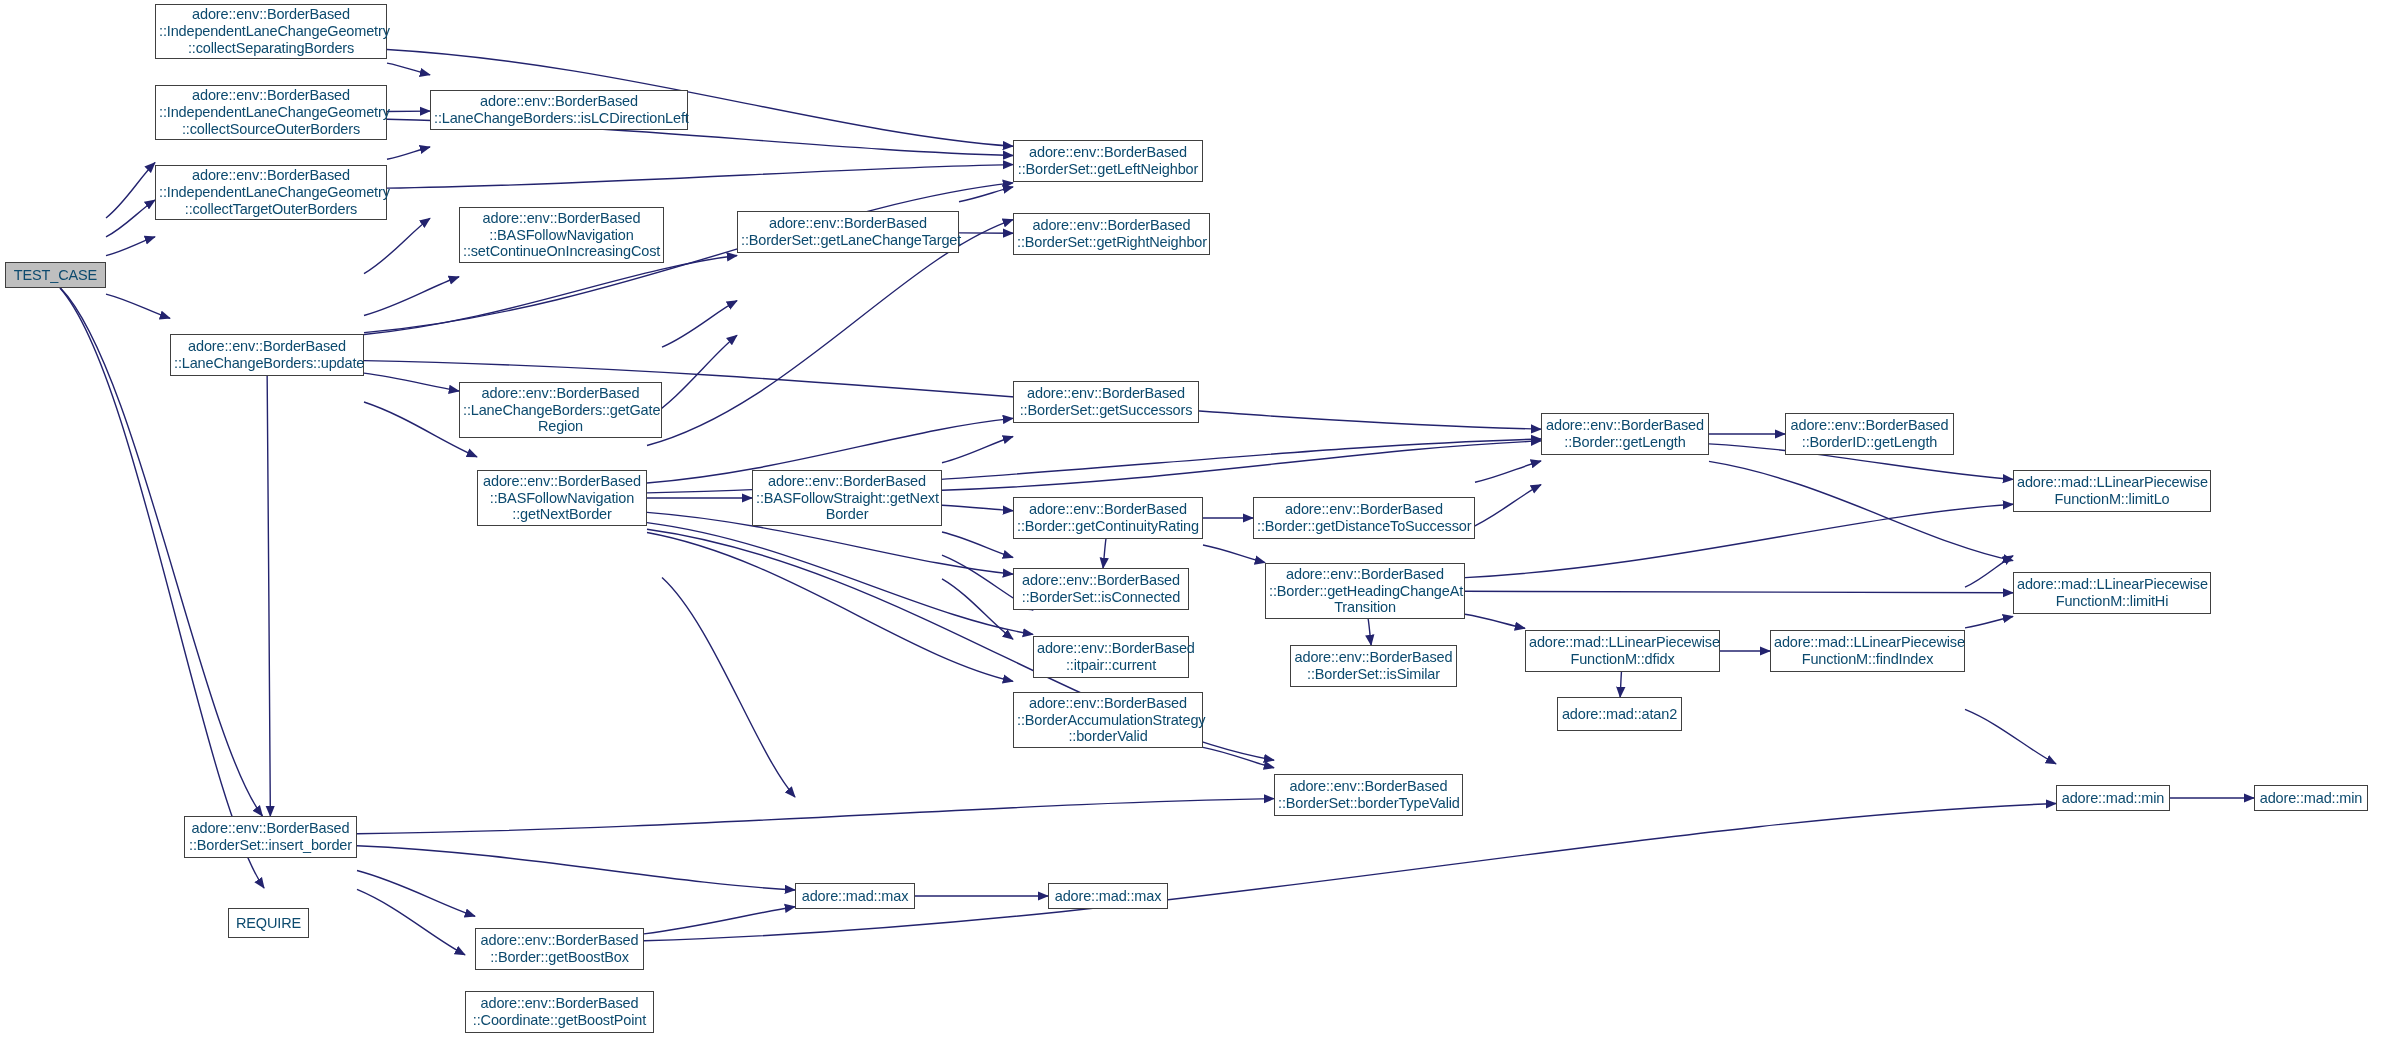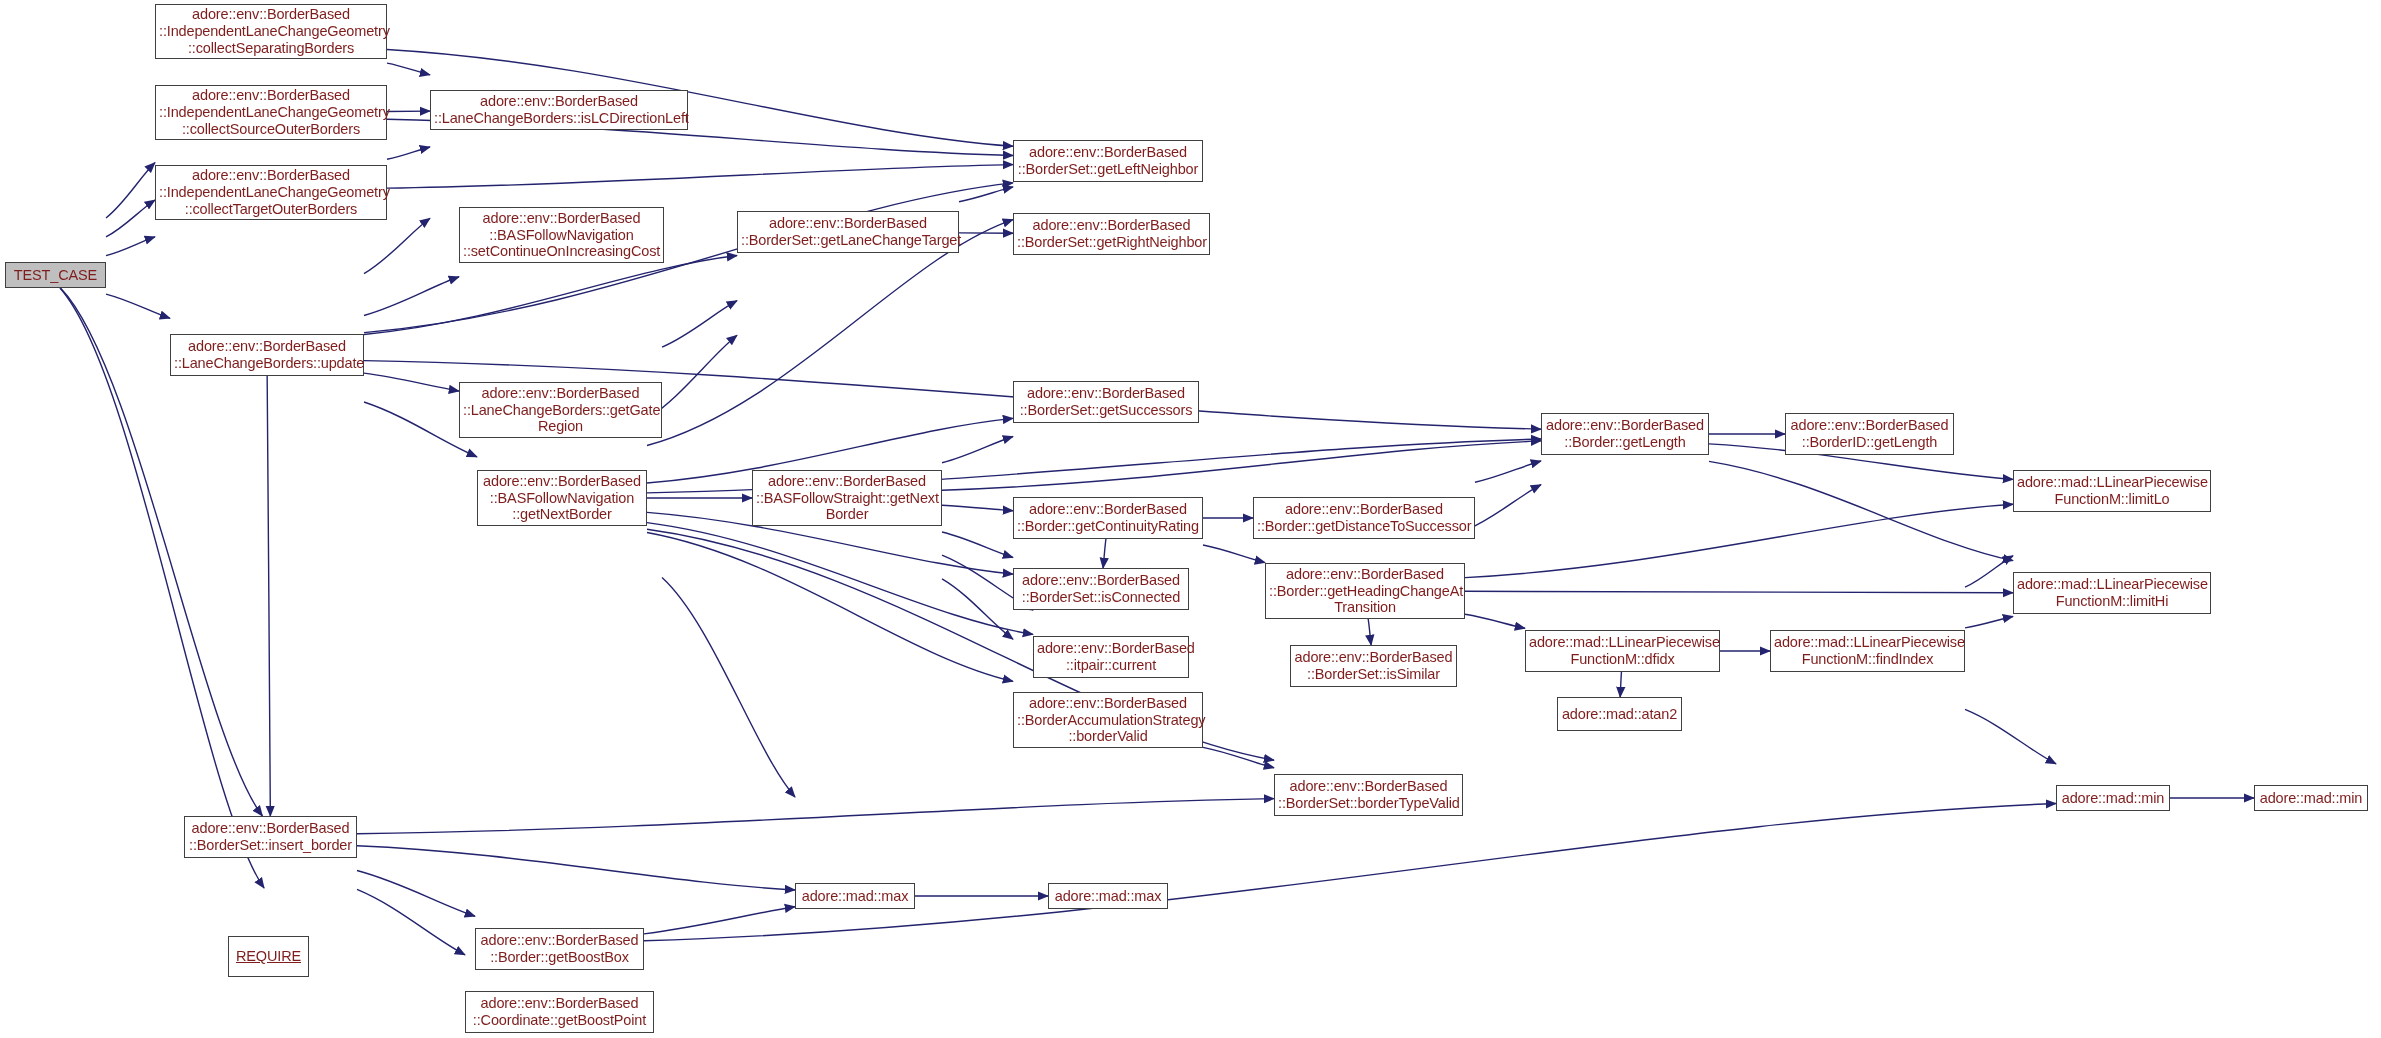--- a/index.html
+++ b/index.html
@@ -21,21 +21,21 @@
     top: 0;
     width: 2381px;
     height: 1038px;
     pointer-events: none;
   }
   .node {
     position: absolute;
     box-sizing: border-box;
     border: 1px solid #404040;
     background: #ffffff;
-    color: #7f1d1d;
+    color: #0c4a6e;
     font-size: 14.5px;
     line-height: 1.17;
     text-align: center;
     display: flex;
     align-items: center;
     justify-content: flex-end;
     padding: 1px 3px;
     white-space: pre-line;
     letter-spacing: -0.15px;
   }
@@ -190,21 +190,21 @@
 FunctionM::limitHi</span></div>
       <div class="node" style="left: 1525px; top: 630px; width: 195px; height: 42px;"><span class="node-label">adore::mad::LLinearPiecewise
 FunctionM::dfidx</span></div>
       <div class="node" style="left: 1770px; top: 630px; width: 195px; height: 42px;"><span class="node-label">adore::mad::LLinearPiecewise
 FunctionM::findIndex</span></div>
       <div class="node" style="left: 1557px; top: 697px; width: 125px; height: 34px;"><span class="node-label">adore::mad::atan2</span></div>
       <div class="node" style="left: 2056px; top: 785px; width: 114px; height: 26px;"><span class="node-label">adore::mad::min</span></div>
       <div class="node" style="left: 2254px; top: 785px; width: 114px; height: 26px;"><span class="node-label">adore::mad::min</span></div>
       <div class="node" style="left: 184px; top: 816px; width: 173px; height: 42px;"><span class="node-label">adore::env::BorderBased
 ::BorderSet::insert_border</span></div>
-      <div class="node" style="left: 228px; top: 936px; width: 81px; height: 41px; text-decoration: underline;"><span class="node-label">REQUIRE</span></div>
+      <div class="node" style="left: 228px; top: 908px; width: 81px; height: 30px;"><span class="node-label">REQUIRE</span></div>
       <div class="node" style="left: 795px; top: 883px; width: 120px; height: 26px;"><span class="node-label">adore::mad::max</span></div>
       <div class="node" style="left: 1048px; top: 883px; width: 120px; height: 26px;"><span class="node-label">adore::mad::max</span></div>
       <div class="node" style="left: 475px; top: 928px; width: 169px; height: 42px;"><span class="node-label">adore::env::BorderBased
 ::Border::getBoostBox</span></div>
       <div class="node" style="left: 465px; top: 991px; width: 189px; height: 42px;"><span class="node-label">adore::env::BorderBased
 ::Coordinate::getBoostPoint</span></div>
     </div>
 </div>
 
 </body></html>

